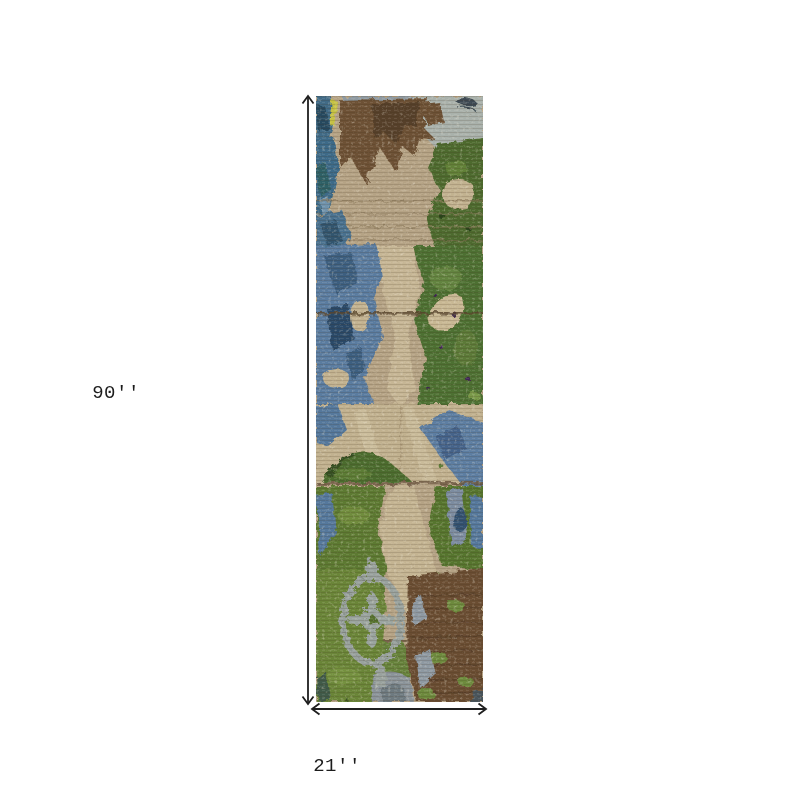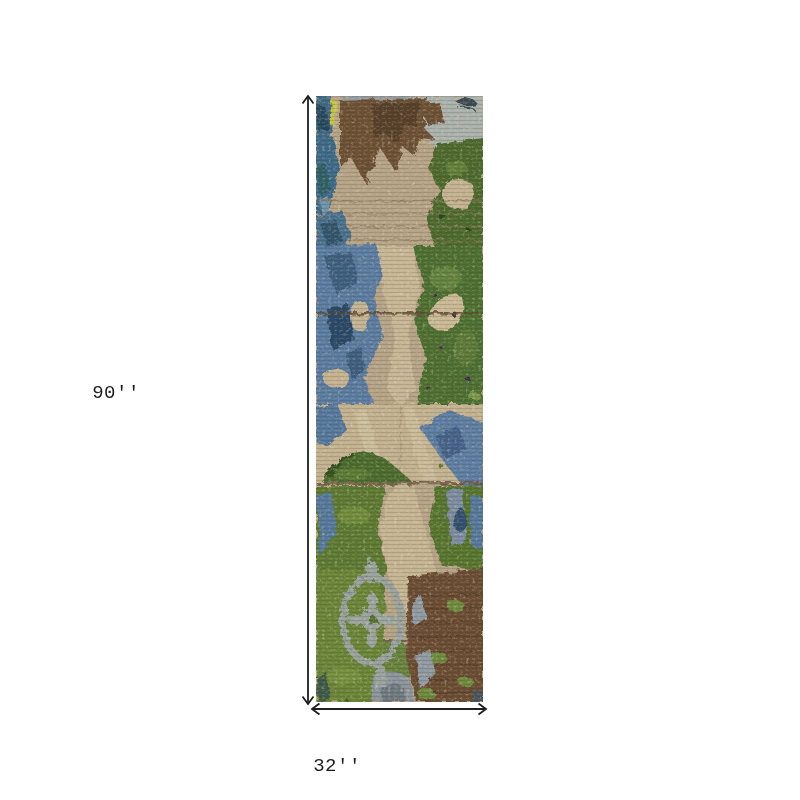--- a/index.html
+++ b/index.html
@@ -187,15 +187,15 @@
     <polyline points="2.5,603.5 8,611 13.5,603.5" fill="none" stroke="#1f1f1f" stroke-width="1.8"></polyline>
   </svg>
 
   <svg class="arrow h" width="182" height="16">
     <line x1="4" y1="8" x2="178" y2="8" stroke="#1f1f1f" stroke-width="1.8"></line>
     <polyline points="11.5,2.5 4,8 11.5,13.5" fill="none" stroke="#1f1f1f" stroke-width="1.8"></polyline>
     <polyline points="170.5,2.5 178,8 170.5,13.5" fill="none" stroke="#1f1f1f" stroke-width="1.8"></polyline>
   </svg>
 
   <div class="dim-label height">90''</div>
-  <div class="dim-label width">32''</div>
+  <div class="dim-label width">21''</div>
 
 </div>
 
 </body></html>

